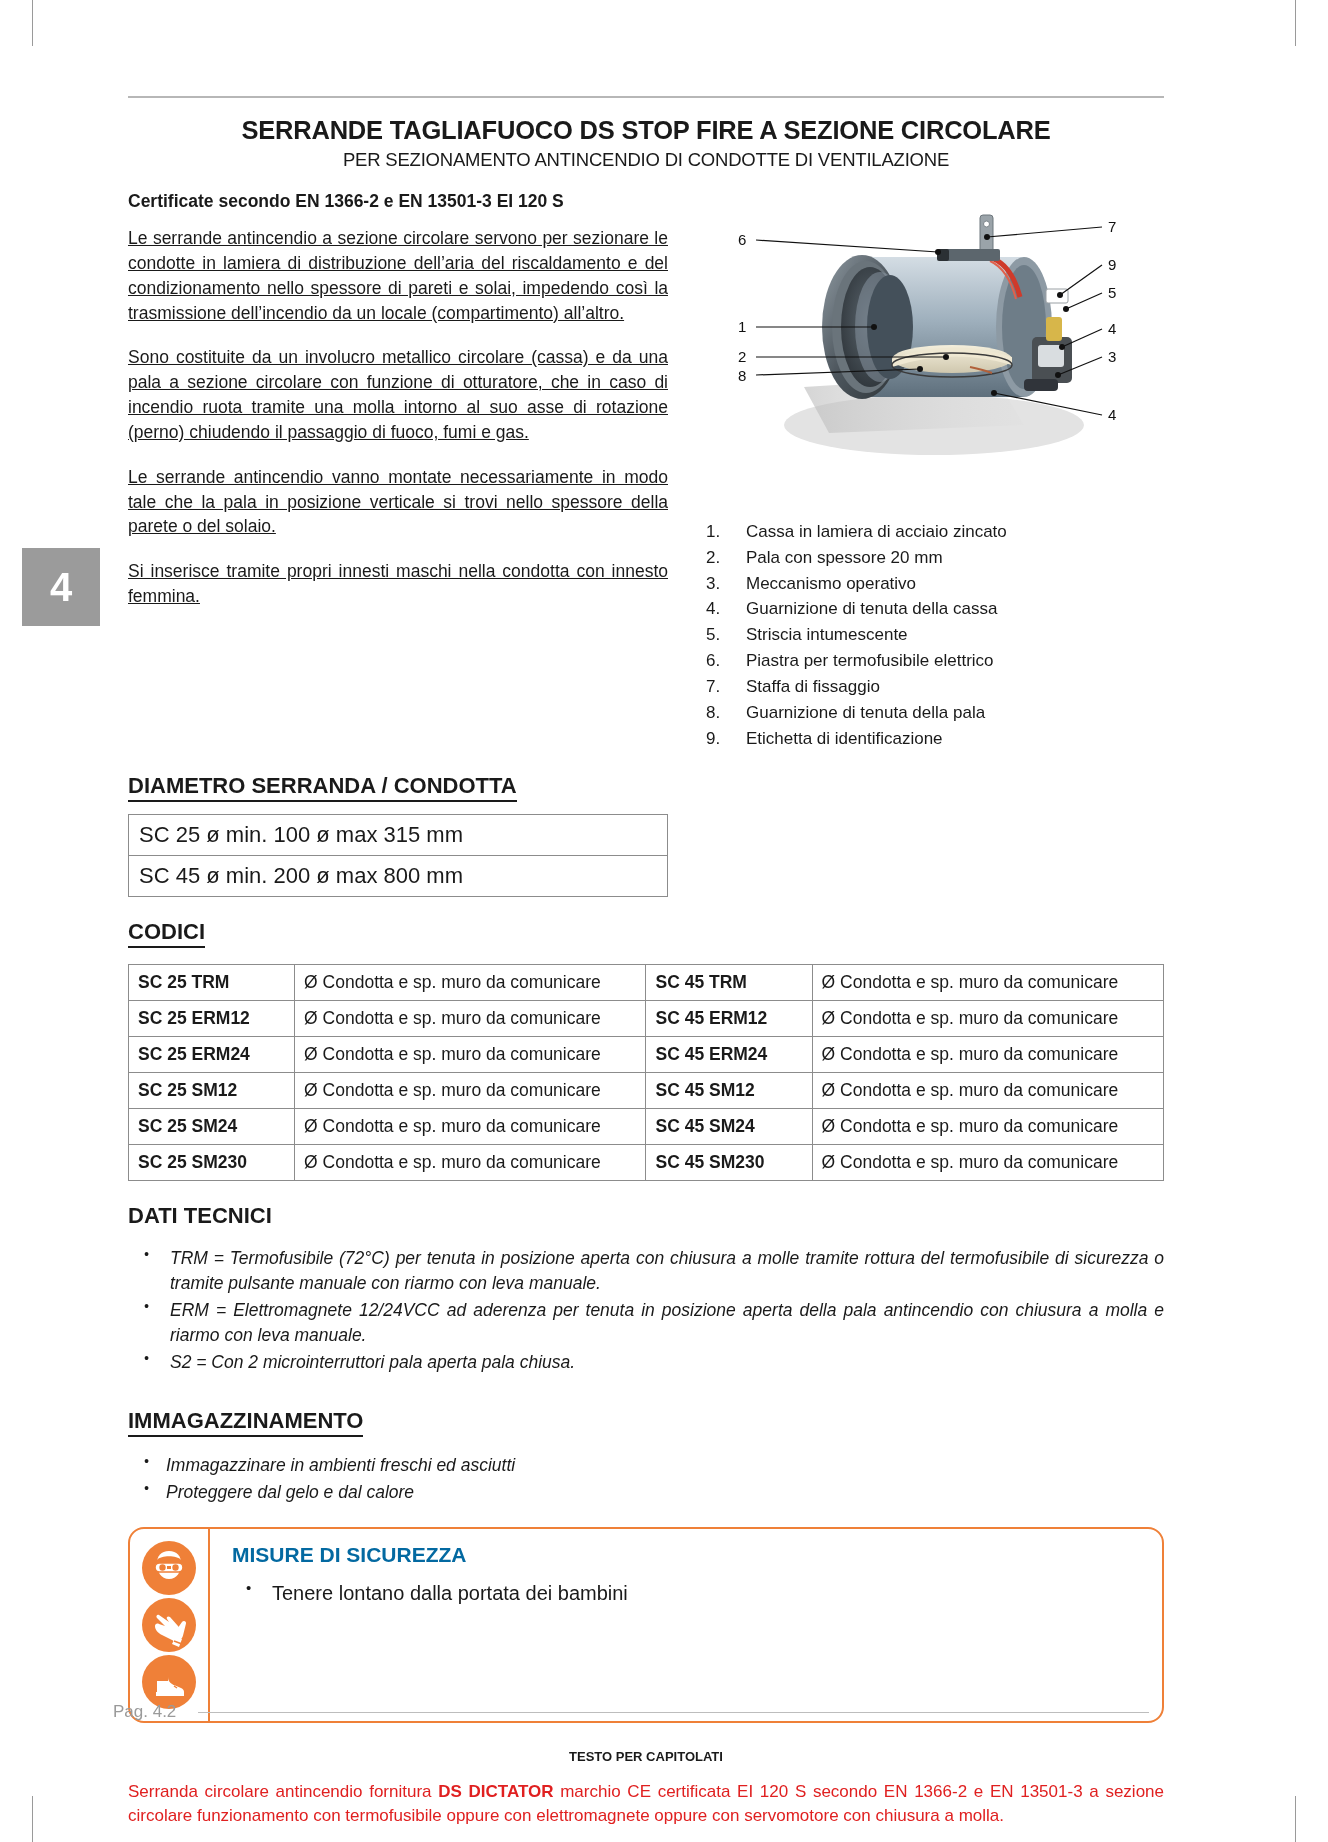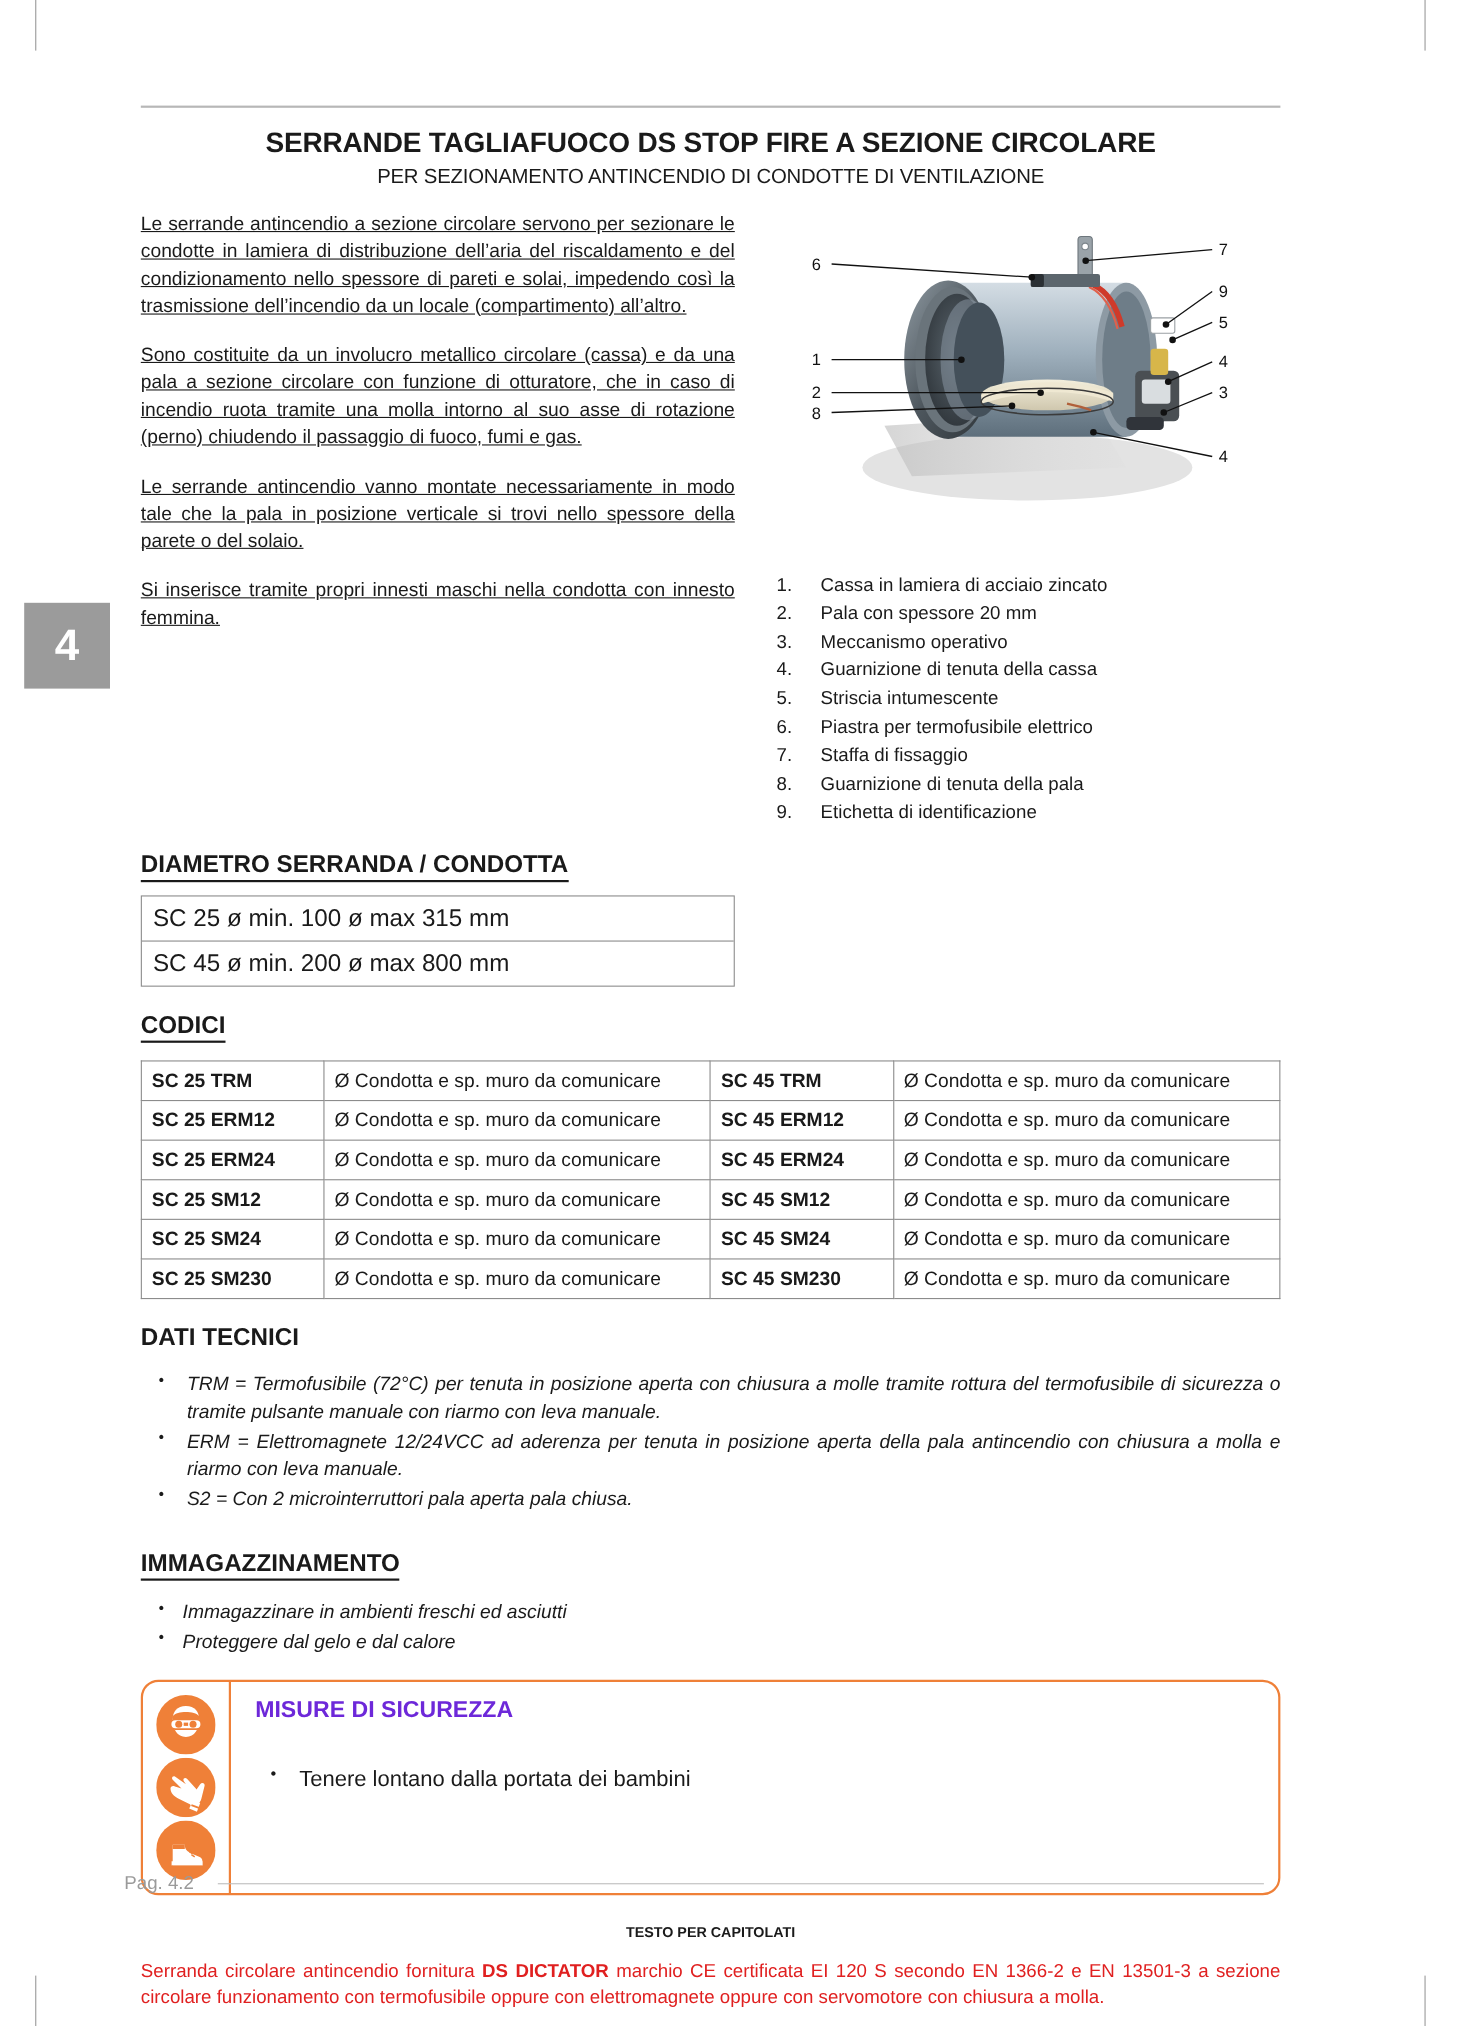--- a/index.html
+++ b/index.html
@@ -101,21 +101,21 @@
     display:flex;min-height:196px;
   }
   .safety-icons{
     width:78px;flex:none;display:flex;flex-direction:column;
     align-items:center;justify-content:space-around;padding:10px 0;
   }
   .safety-body{
     flex:1;border-left:2.5px solid #ef8038;padding:14px 0 14px 22px;
   }
   .safety-title{
-    color:#6d28d9;font-size:21px;font-weight:bold;margin:0 0 37px 0;
+    color:#0369a1;font-size:21px;font-weight:bold;margin:0 0 12px 0;
   }
   .safety-list{list-style:none;margin:0;padding:0;}
   .safety-list li{
     position:relative;padding-left:40px;font-size:20px;line-height:1.4;
   }
   .safety-list li::before{
     content:"\2022";position:absolute;left:14px;top:-2px;font-size:15px;
   }
   .ico{width:54px;height:54px;display:block;}
 
@@ -153,20 +153,21 @@
   <div class="content">
 
     <div class="rule-top"></div>
 
     <h1 class="title">SERRANDE TAGLIAFUOCO DS STOP FIRE A SEZIONE CIRCOLARE</h1>
     <h2 class="subtitle">PER SEZIONAMENTO ANTINCENDIO DI CONDOTTE DI VENTILAZIONE</h2>
 
     <div class="cols">
 
       <div class="col-left">
+        <div class="cert">Certificate secondo EN 1366-2 e EN 13501-3 EI 120 S</div>
         <p class="body">Le serrande antincendio a sezione circolare servono per sezionare le condotte in lamiera di distribuzione dell’aria del riscaldamento e del condizionamento nello spessore di pareti e solai, impedendo così la trasmissione dell’incendio da un locale (compartimento) all’altro.</p>
         <p class="body">Sono costituite da un involucro metallico circolare (cassa) e da una pala a sezione circolare con funzione di otturatore, che in caso di incendio ruota tramite una molla intorno al suo asse di rotazione (perno) chiudendo il passaggio di fuoco, fumi e gas.</p>
         <p class="body">Le serrande antincendio vanno montate necessariamente in modo tale che la pala in posizione verticale si trovi nello spessore della parete o del solaio.</p>
         <p class="body">Si inserisce tramite propri innesti maschi nella condotta con innesto femmina.</p>
       </div>
 
       <div class="col-right">
 
         <div class="figure">
           <svg width="470" height="300" viewBox="0 0 470 300">

